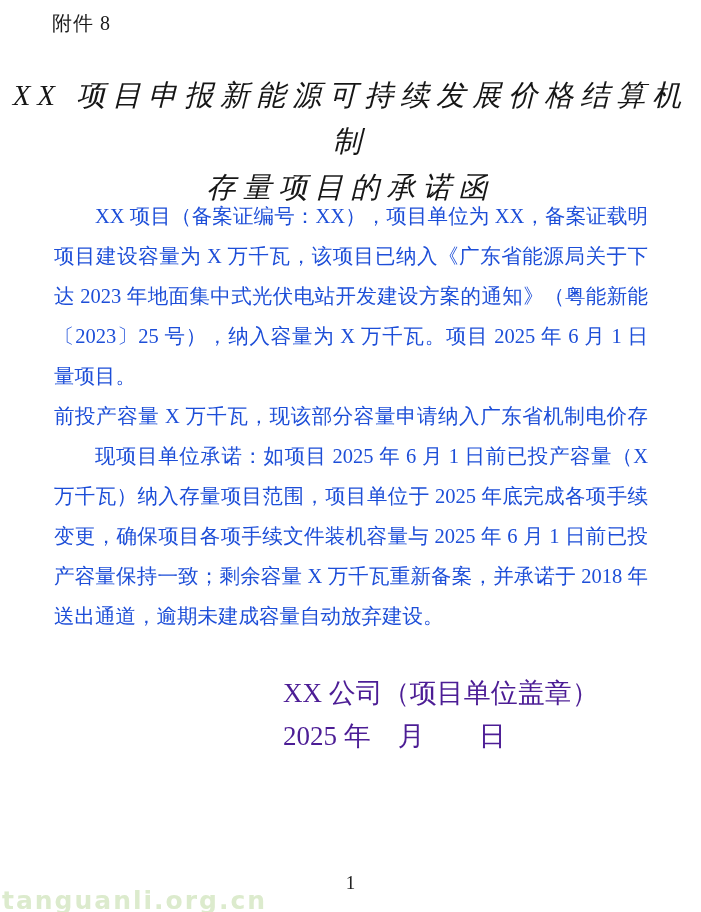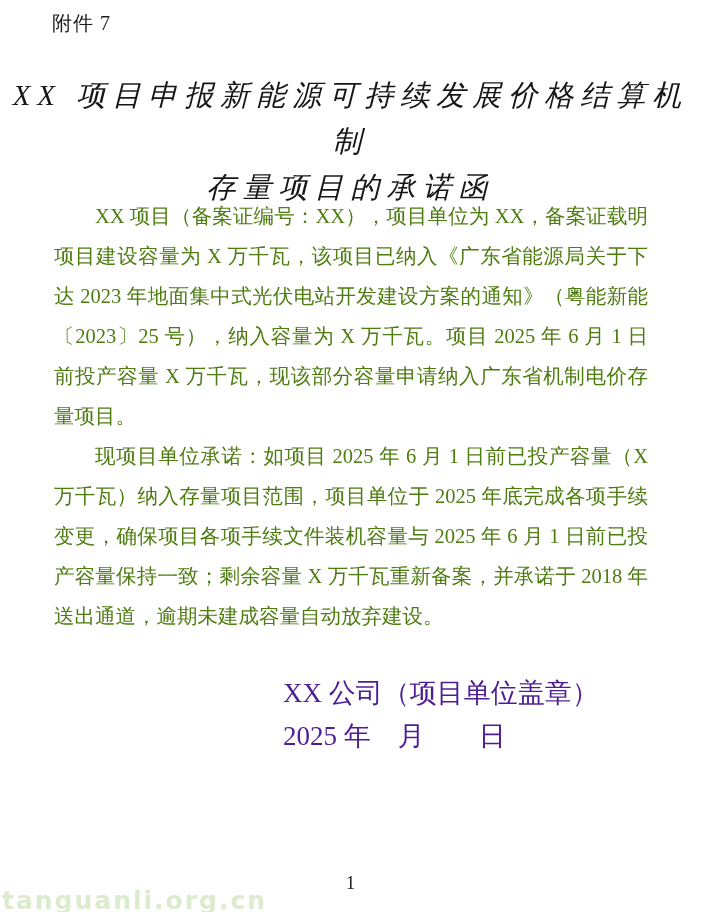--- a/index.html
+++ b/index.html
@@ -35,21 +35,21 @@
     line-height: 46px;
     letter-spacing: 7px;
     color: #161616;
   }
   .doc-body {
     position: absolute;
     left: 54px;
     top: 196px;
     width: 594px;
     font-size: 20.5px;
-    color: #4d7c0f;
+    color: #1d4ed8;
   }
   .line {
     height: 40px;
     line-height: 40px;
     text-align: justify;
     text-align-last: justify;
     overflow: hidden;
   }
   .line.indent { text-indent: 41px; }
   .line.para-end { text-align-last: left; }
@@ -79,34 +79,34 @@
     font-size: 25px;
     letter-spacing: 2px;
     color: #dcebcd;
   }
 </style>
 </head>
 <body>
 
 <div class="page">
 
-  <div class="attach-label">附件 7</div>
+  <div class="attach-label">附件 8</div>
 
   <div class="doc-title">
     <div>XX 项目申报新能源可持续发展价格结算机制</div>
     <div>存量项目的承诺函</div>
   </div>
 
   <div class="doc-body">
     <div class="line indent">XX 项目（备案证编号：XX），项目单位为 XX，备案证载明</div>
     <div class="line">项目建设容量为 X 万千瓦，该项目已纳入《广东省能源局关于下</div>
     <div class="line">达 2023 年地面集中式光伏电站开发建设方案的通知》（粤能新能</div>
     <div class="line">〔2023〕25 号），纳入容量为 X 万千瓦。项目 2025 年 6 月 1 日</div>
+    <div class="line para-end">量项目。</div>
     <div class="line">前投产容量 X 万千瓦，现该部分容量申请纳入广东省机制电价存</div>
-    <div class="line para-end">量项目。</div>
     <div class="line indent">现项目单位承诺：如项目 2025 年 6 月 1 日前已投产容量（X</div>
     <div class="line">万千瓦）纳入存量项目范围，项目单位于 2025 年底完成各项手续</div>
     <div class="line">变更，确保项目各项手续文件装机容量与 2025 年 6 月 1 日前已投</div>
     <div class="line">产容量保持一致；剩余容量 X 万千瓦重新备案，并承诺于 2018 年</div>
     <div class="line para-end">送出通道，逾期未建成容量自动放弃建设。</div>
   </div>
 
   <div class="signature">
     <div>XX 公司（项目单位盖章）</div>
     <div>2025 年　月　　日</div>

